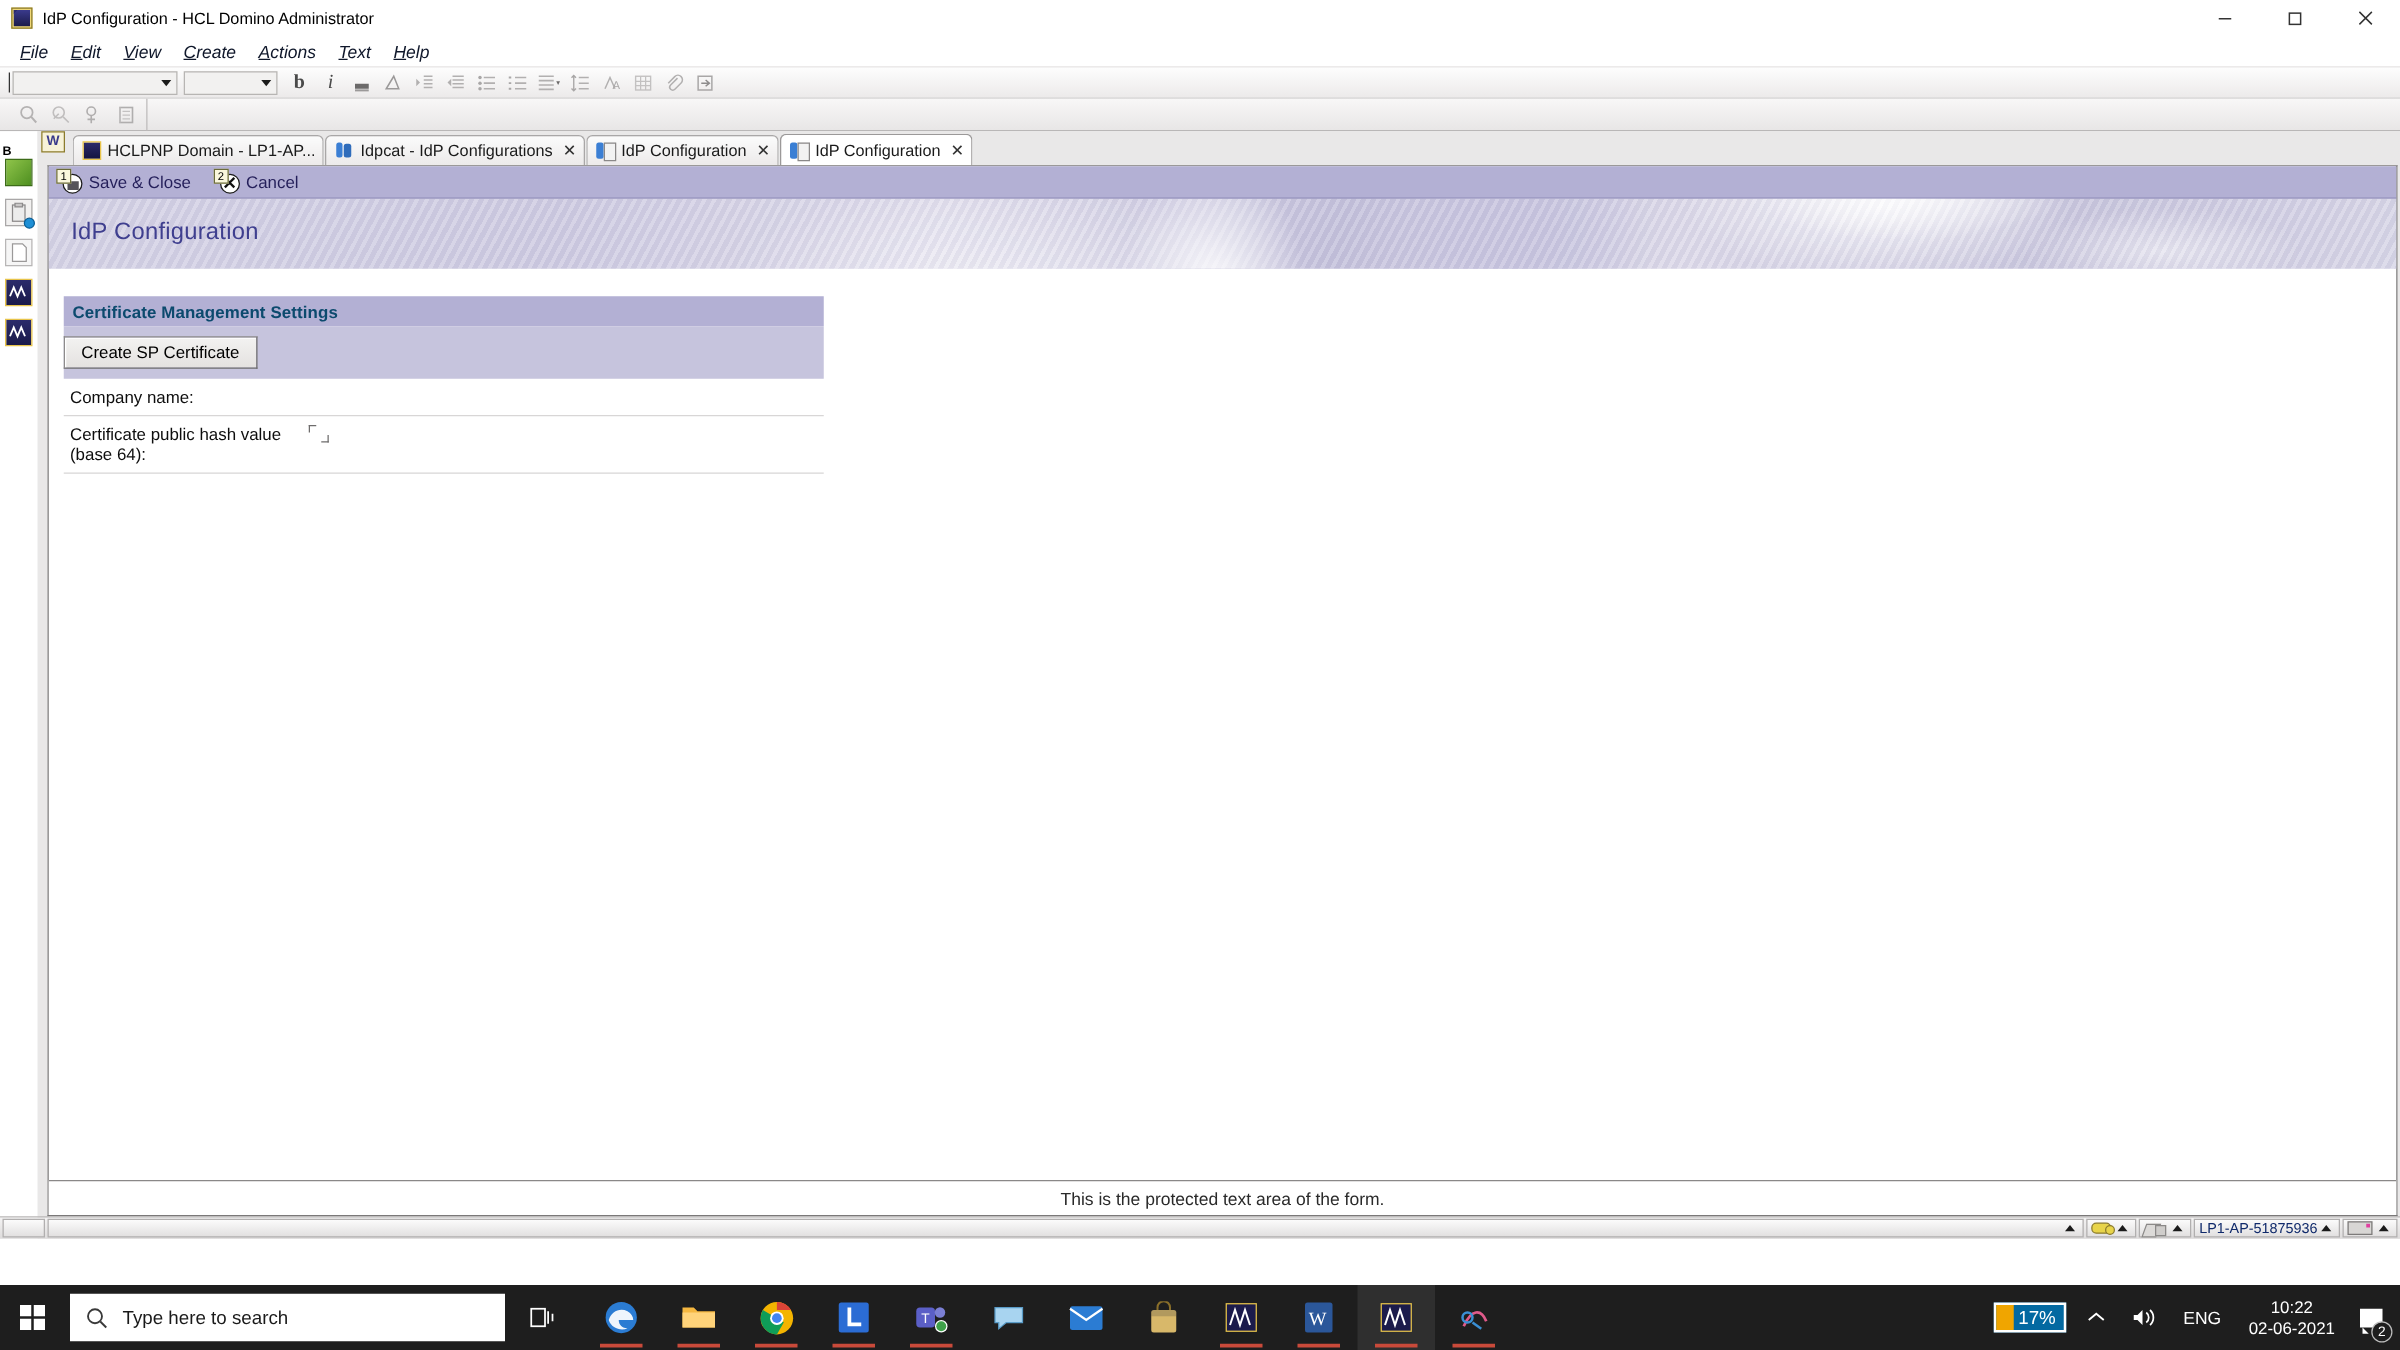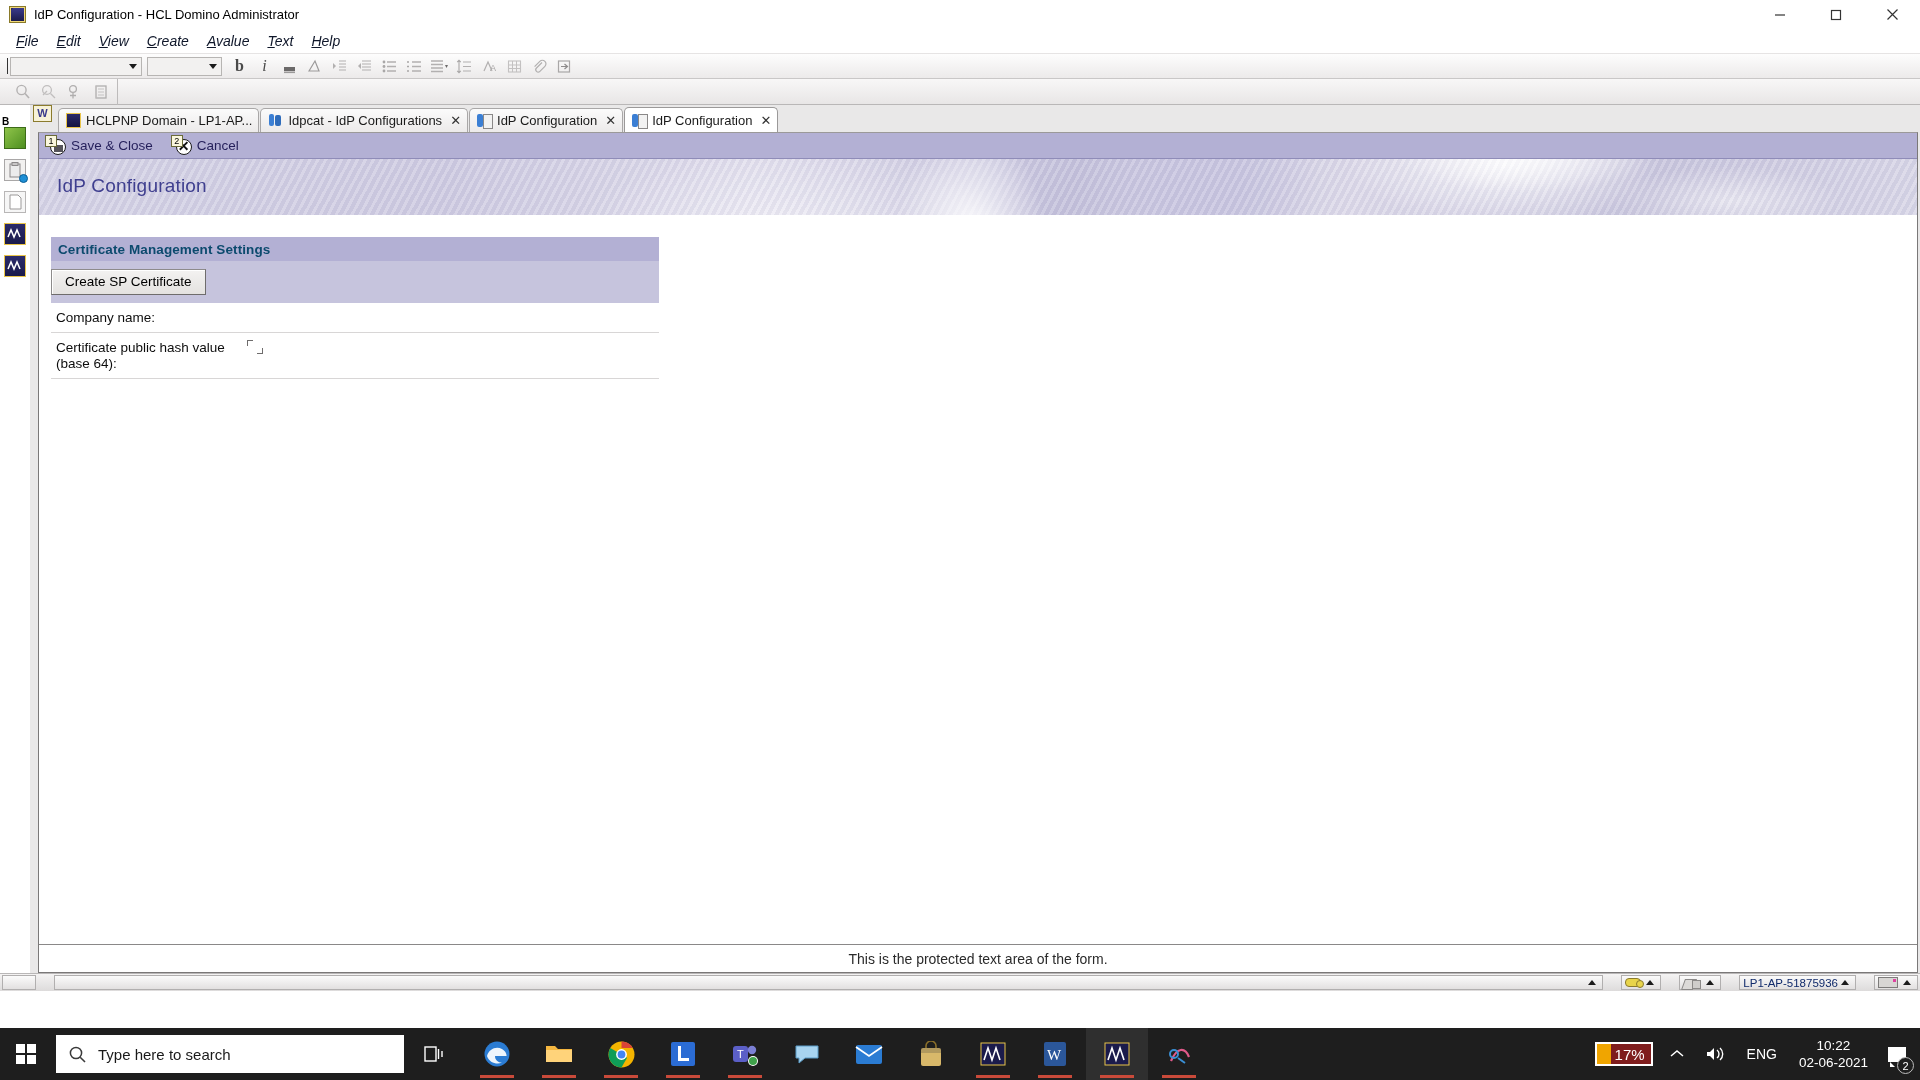--- a/index.html
+++ b/index.html
@@ -356,21 +356,21 @@
     display: flex; align-items: center; justify-content: center;
     font-size: 14px; color: #2a2a2a;
     background: #ffffff;
   }
 
   
   .statusbar {
     position: absolute; left: 0; right: 0; bottom: 0; height: 18px;
     background: linear-gradient(#f4f3f3,#dddbdb);
     border-top: 1px solid #b9b7b7;
-    display: flex; align-items: center; gap: 18px;
+    display: flex; align-items: center; gap: 2px;
     padding: 0 2px;
     justify-content: center;
   }
   .sb-cell {
     height: 15px;
     background: linear-gradient(#fbfbfb,#e2e0e0);
     border: 1px solid #b1afaf;
     display: flex; align-items: center;
     font-size: 11.5px; color: #102a6b;
     padding: 0 3px;
@@ -436,21 +436,21 @@
     content:""; position:absolute; left:14px; right:14px; bottom:2px; height:3px;
     background:#c94a3a;
   }
   .tb-task.openbox {
     background: #2f2f2f;
   }
   .tray {
     margin-left: auto; display: flex; align-items: center; height: 52px;
   }
   .battery-pill {
-    background:#7f1d1d; border:2px solid #fff; display:flex; align-items:center;
+    background:#0369a1; border:2px solid #fff; display:flex; align-items:center;
     height: 24px; padding-right:6px; margin-right:6px; position: relative;
   }
   .battery-pill .fillbar { width: 14px; height: 100%; background:#f0a500; }
   .battery-pill .pct { font-size: 15px; color:#fff; margin-left:4px; }
   .tray-item {
     padding: 0 10px; color: #ffffff; font-size: 14px;
     display:flex; align-items:center; justify-content:center; height: 52px;
   }
   .clock { color:#fff; font-size: 13.5px; line-height: 17px; text-align:center; padding: 0 12px; }
   .notif {
@@ -490,21 +490,21 @@
         </svg>
     </div>
   </div>
 </div>
 
 <div class="menubar">
   <div class="menu-item"><u>F</u><span>ile</span></div>
   <div class="menu-item"><u>E</u><span>dit</span></div>
   <div class="menu-item"><u>V</u><span>iew</span></div>
   <div class="menu-item"><u>C</u><span>reate</span></div>
-  <div class="menu-item"><u>A</u><span>value</span></div>
+  <div class="menu-item"><u>A</u><span>ctions</span></div>
   <div class="menu-item"><u>T</u><span>ext</span></div>
   <div class="menu-item"><u>H</u><span>elp</span></div>
 </div>
 
 <div class="toolbar">
   <div class="tb-cursor"></div>
   <div class="tb-combo wide">
     <span></span>
     <span class="arrow">
         <span class="caret-down"></span>

